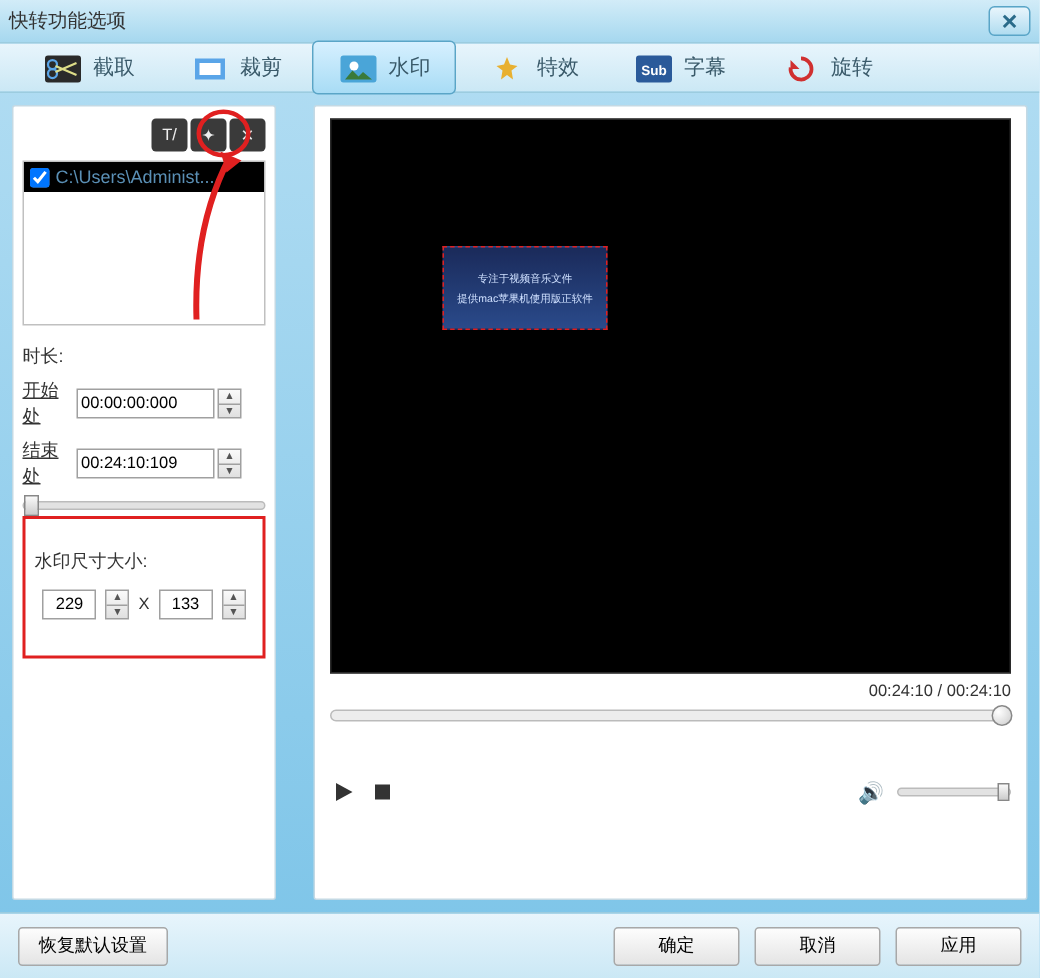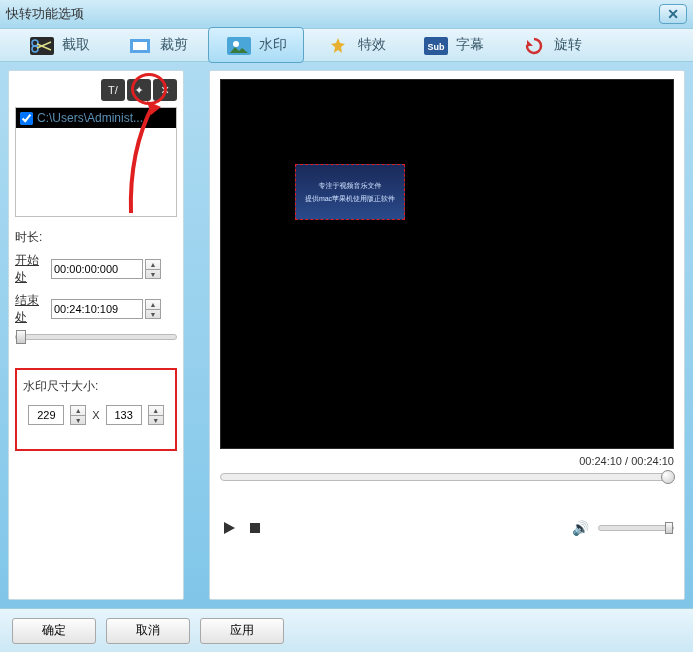--- a/index.html
+++ b/index.html
@@ -142,23 +142,23 @@
       height: 6px; background: #e2e2e2; border: 1px solid #bbb;
       border-radius: 3px; position: relative;
     }
     .slider-thumb {
       width: 10px; height: 14px;
       background: linear-gradient(180deg, #fafafa, #ccc);
       border: 1px solid #888;
       position: absolute; top: -5px;
     }
     .watermark-size {
-      margin-top: 28px;
+      margin-top: 4px;
       border: 2px solid #e02020;
-      padding: 8px 6px 24px;
+      padding: 20px 6px 24px;
       font-size: 12px;
       color: #333;
     }
     .size-row {
       display: flex; align-items: center; gap: 6px;
       margin-top: 10px;
       justify-content: center;
     }
     .x-sep { font-size: 11px; }
     .right-panel {
@@ -423,20 +423,21 @@
           <div class="vol-track">
             <div class="vol-thumb"></div>
           </div>
         </div>
       </div>
     </div>
 
   </div>
 
   <div class="footer">
+    <button class="btn" style="min-width:100px">恢复默认设置</button>
     <div class="footer-right">
       <button class="btn">确定</button>
       <button class="btn">取消</button>
       <button class="btn">应用</button>
     </div>
   </div>
 
 </div>
 
 </body></html>

